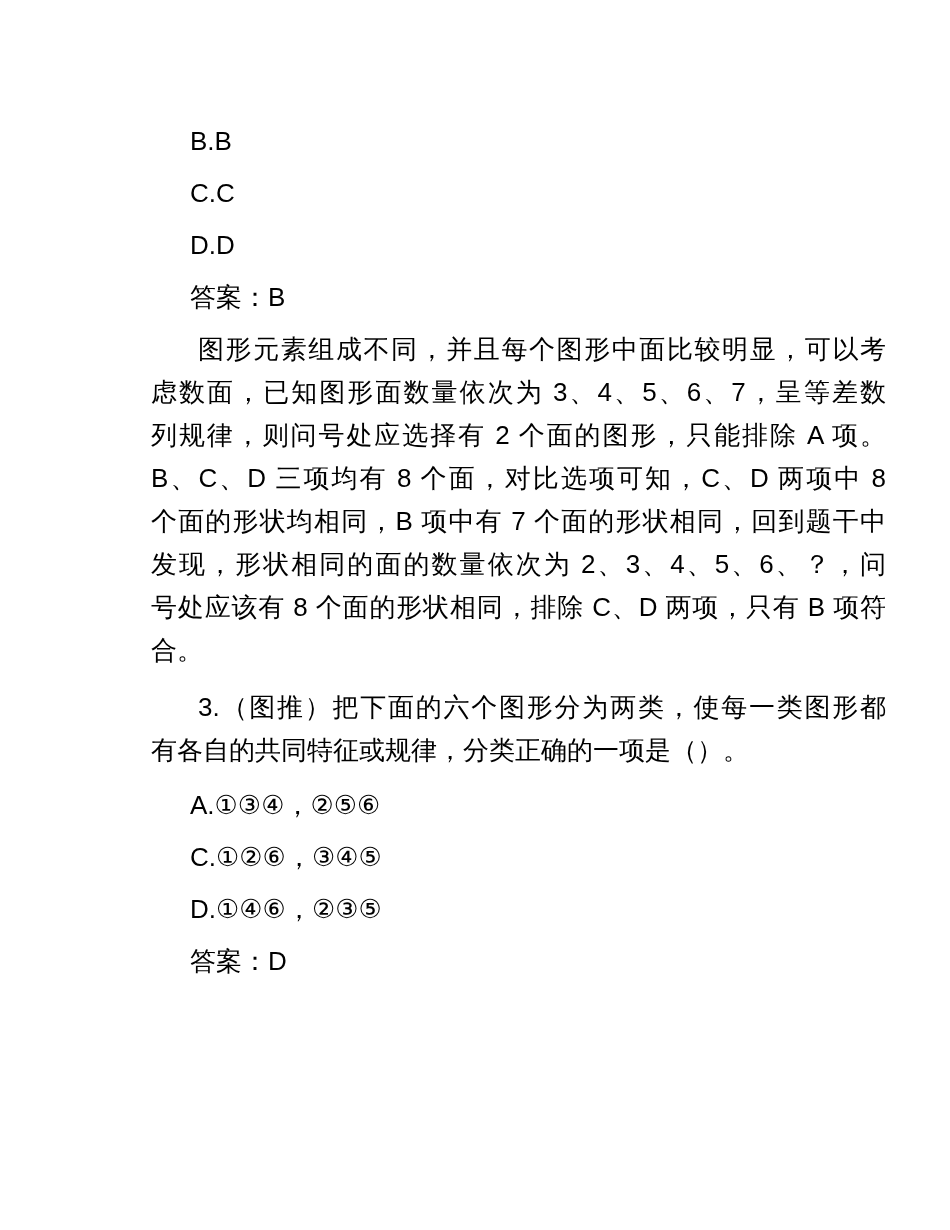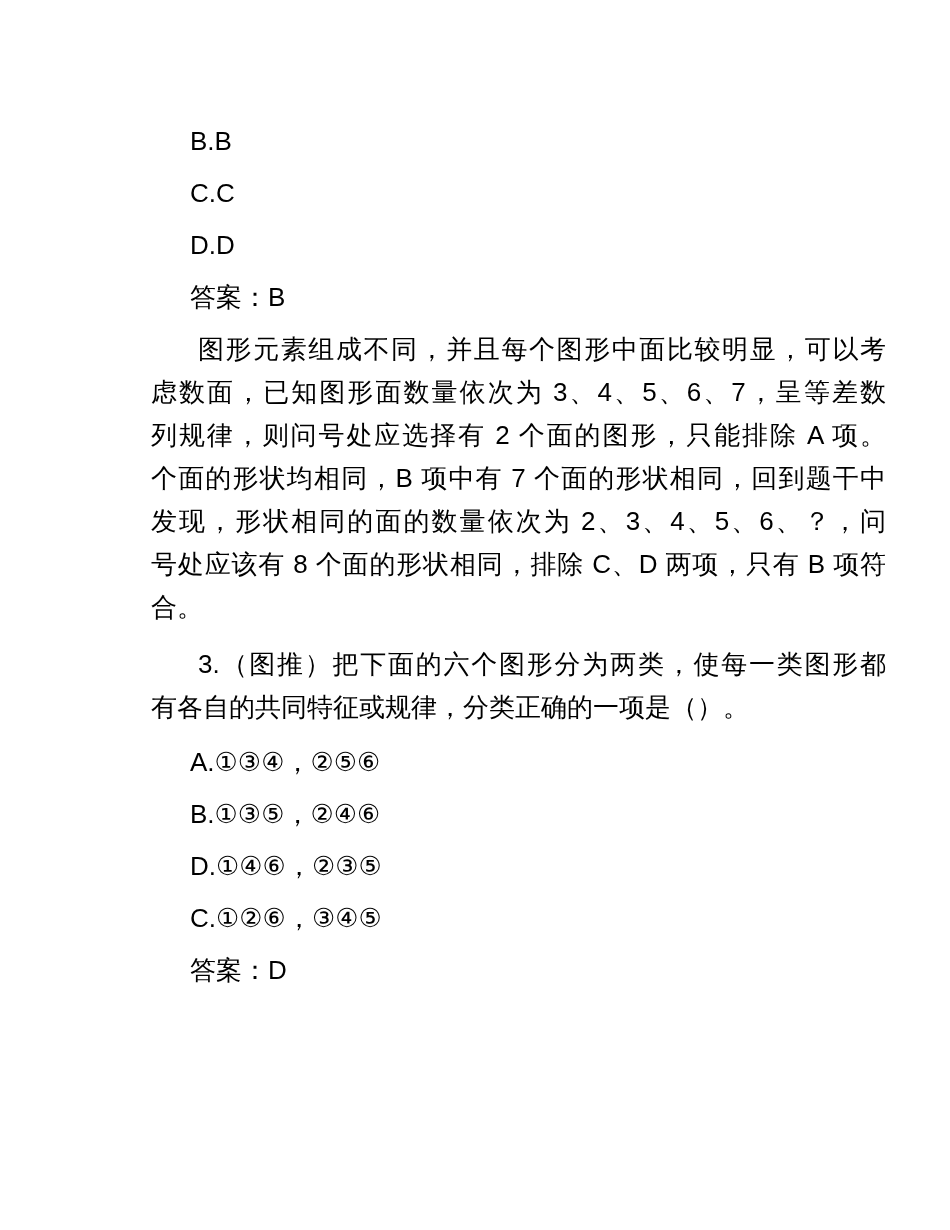--- a/index.html
+++ b/index.html
@@ -51,30 +51,30 @@
 
   <p class="pline">B.B</p>
   <p class="pline">C.C</p>
   <p class="pline">D.D</p>
   <p class="pline">答案：B</p>
 
   <div class="para">
     <div class="line just indent">图形元素组成不同，并且每个图形中面比较明显，可以考</div>
     <div class="line just">虑数面，已知图形面数量依次为 3、4、5、6、7，呈等差数</div>
     <div class="line just">列规律，则问号处应选择有 2 个面的图形，只能排除 A 项。</div>
+    <div class="line just">B、C、D 三项均有 8 个面，对比选项可知，C、D 两项中 8</div>
     <div class="line just">个面的形状均相同，B 项中有 7 个面的形状相同，回到题干中</div>
     <div class="line just">发现，形状相同的面的数量依次为 2、3、4、5、6、？，问</div>
     <div class="line just">号处应该有 8 个面的形状相同，排除 C、D 两项，只有 B 项符</div>
     <div class="line">合。</div>
   </div>
 
   <div class="para stem">
     <div class="line just indent">3.（图推）把下面的六个图形分为两类，使每一类图形都</div>
     <div class="line">有各自的共同特征或规律，分类正确的一项是（）。</div>
   </div>
 
   <p class="pline">A.①③④，②⑤⑥</p>
-  <p class="pline">B.①③⑤，②④⑥</p>
+  <p class="pline">C.①②⑥，③④⑤</p>
   <p class="pline">D.①④⑥，②③⑤</p>
-  <p class="pline">C.①②⑥，③④⑤</p>
   <p class="pline">答案：D</p>
 
 </div>
 
 </body></html>

